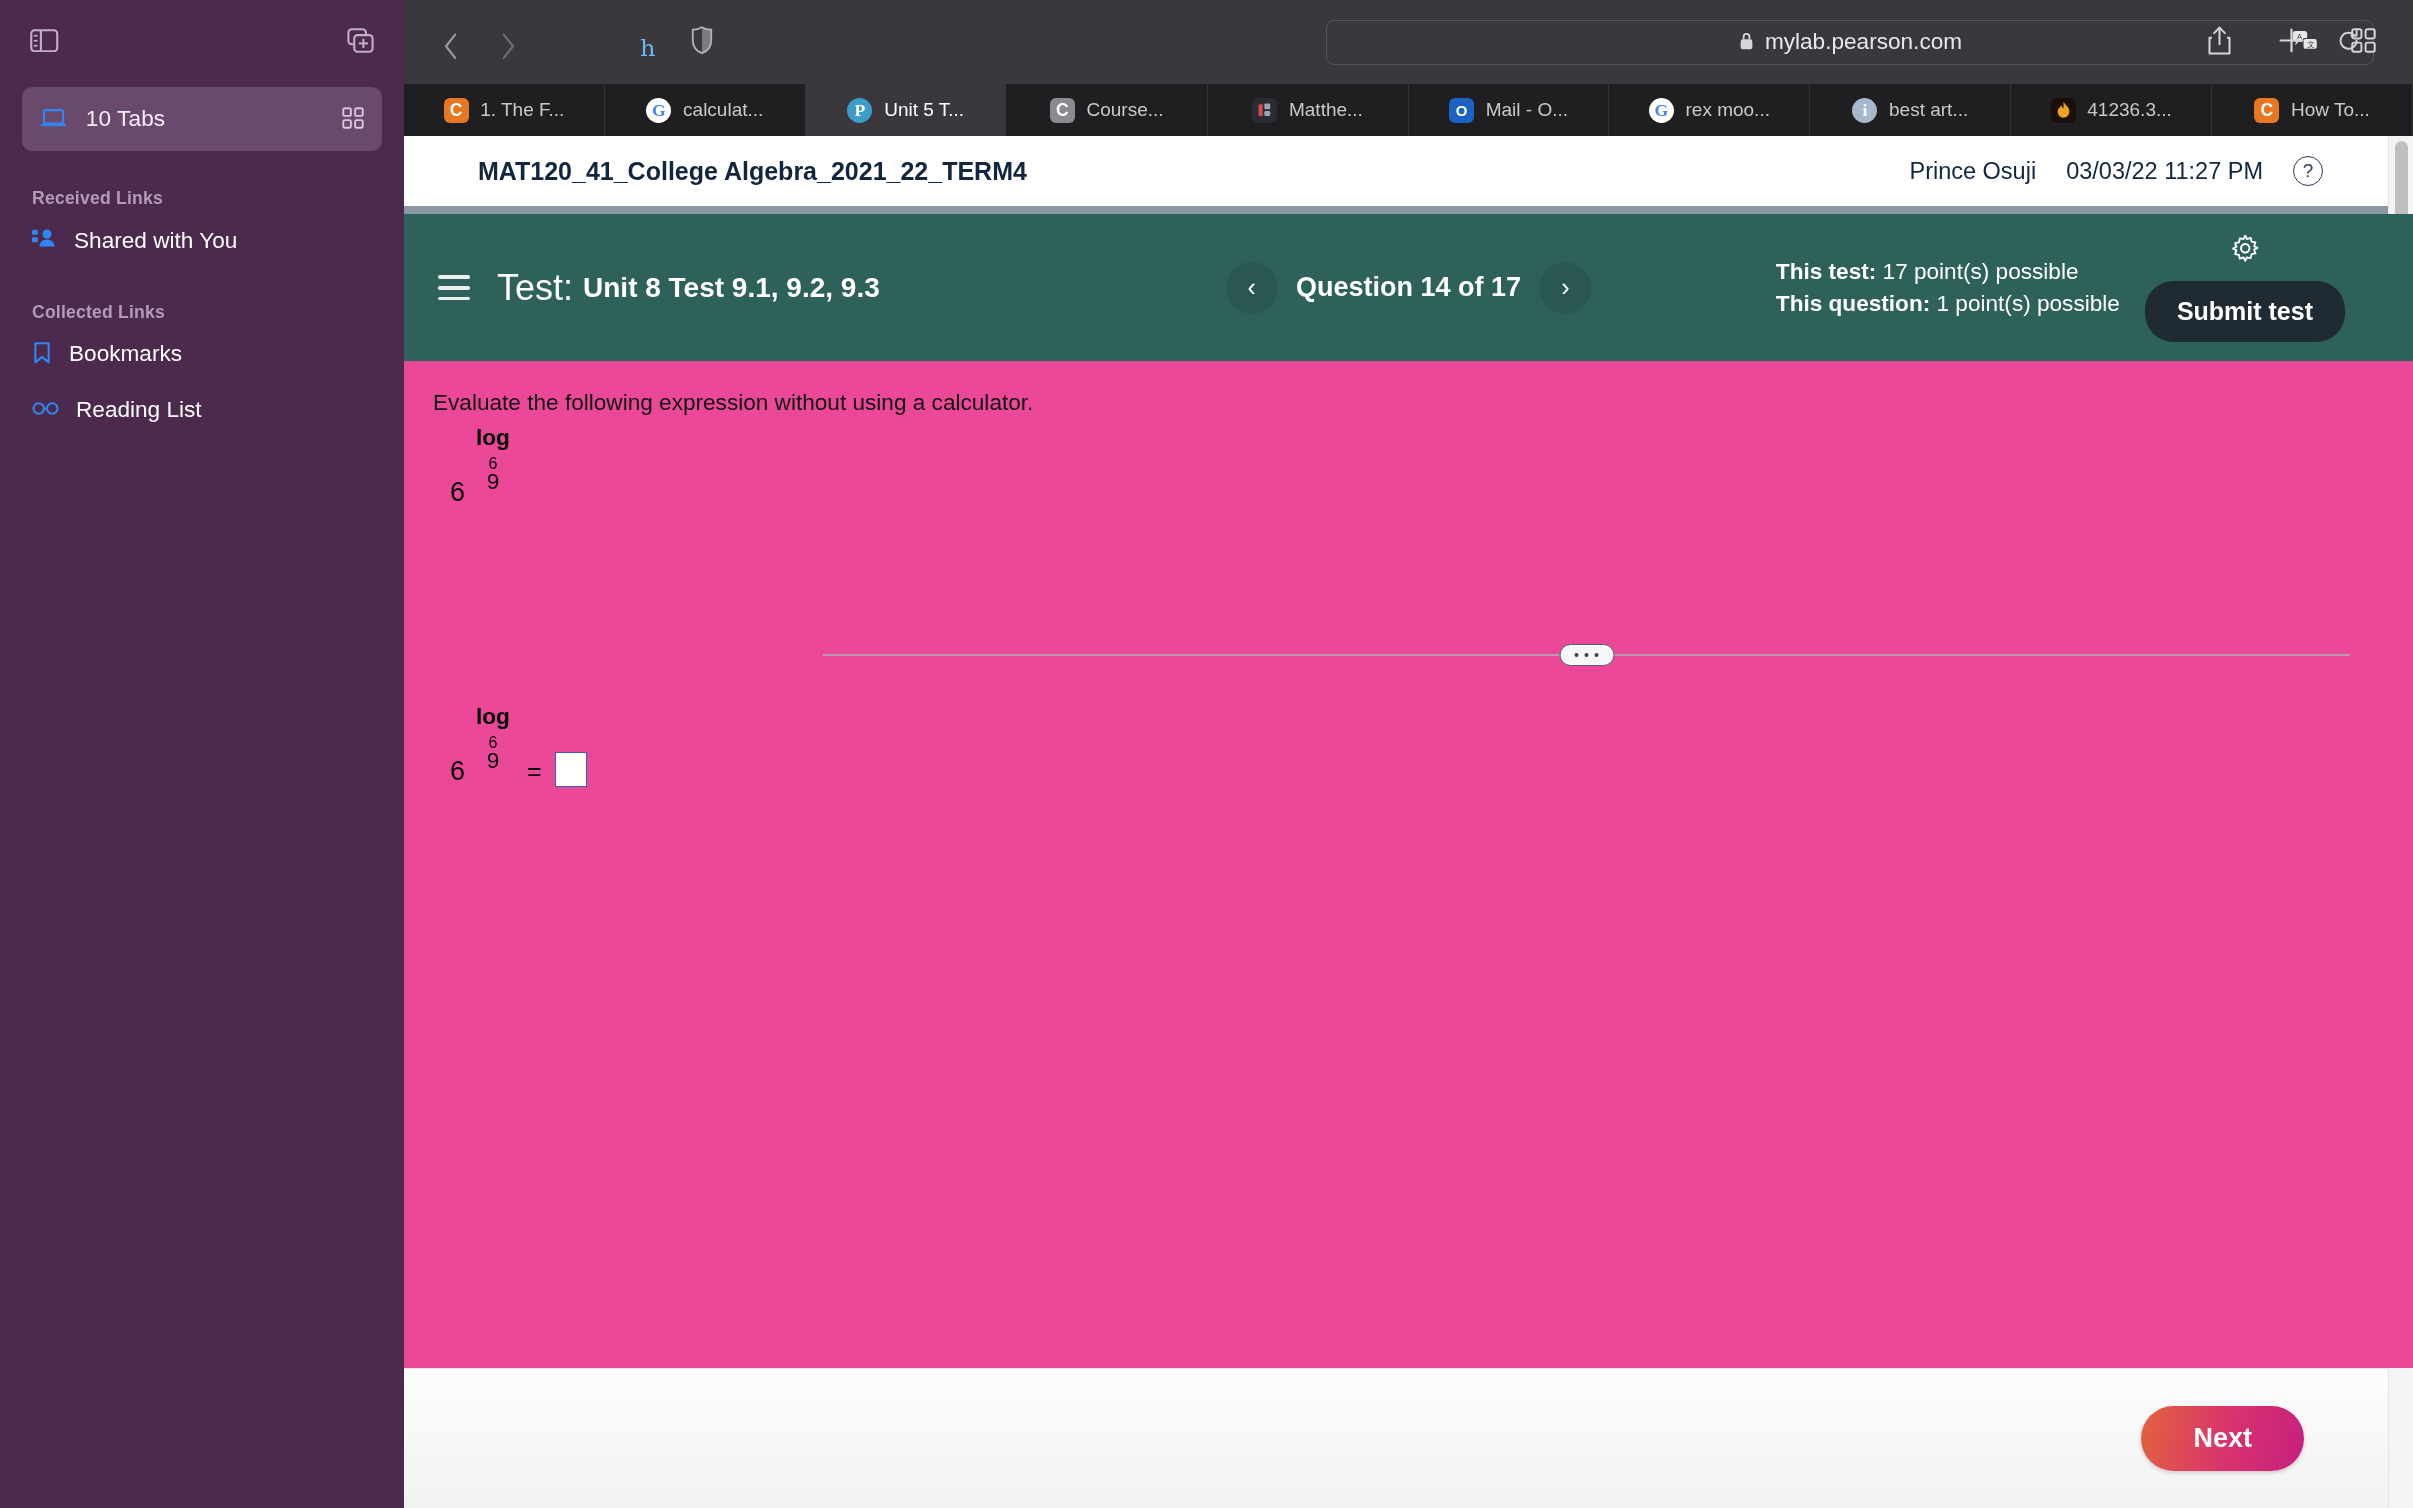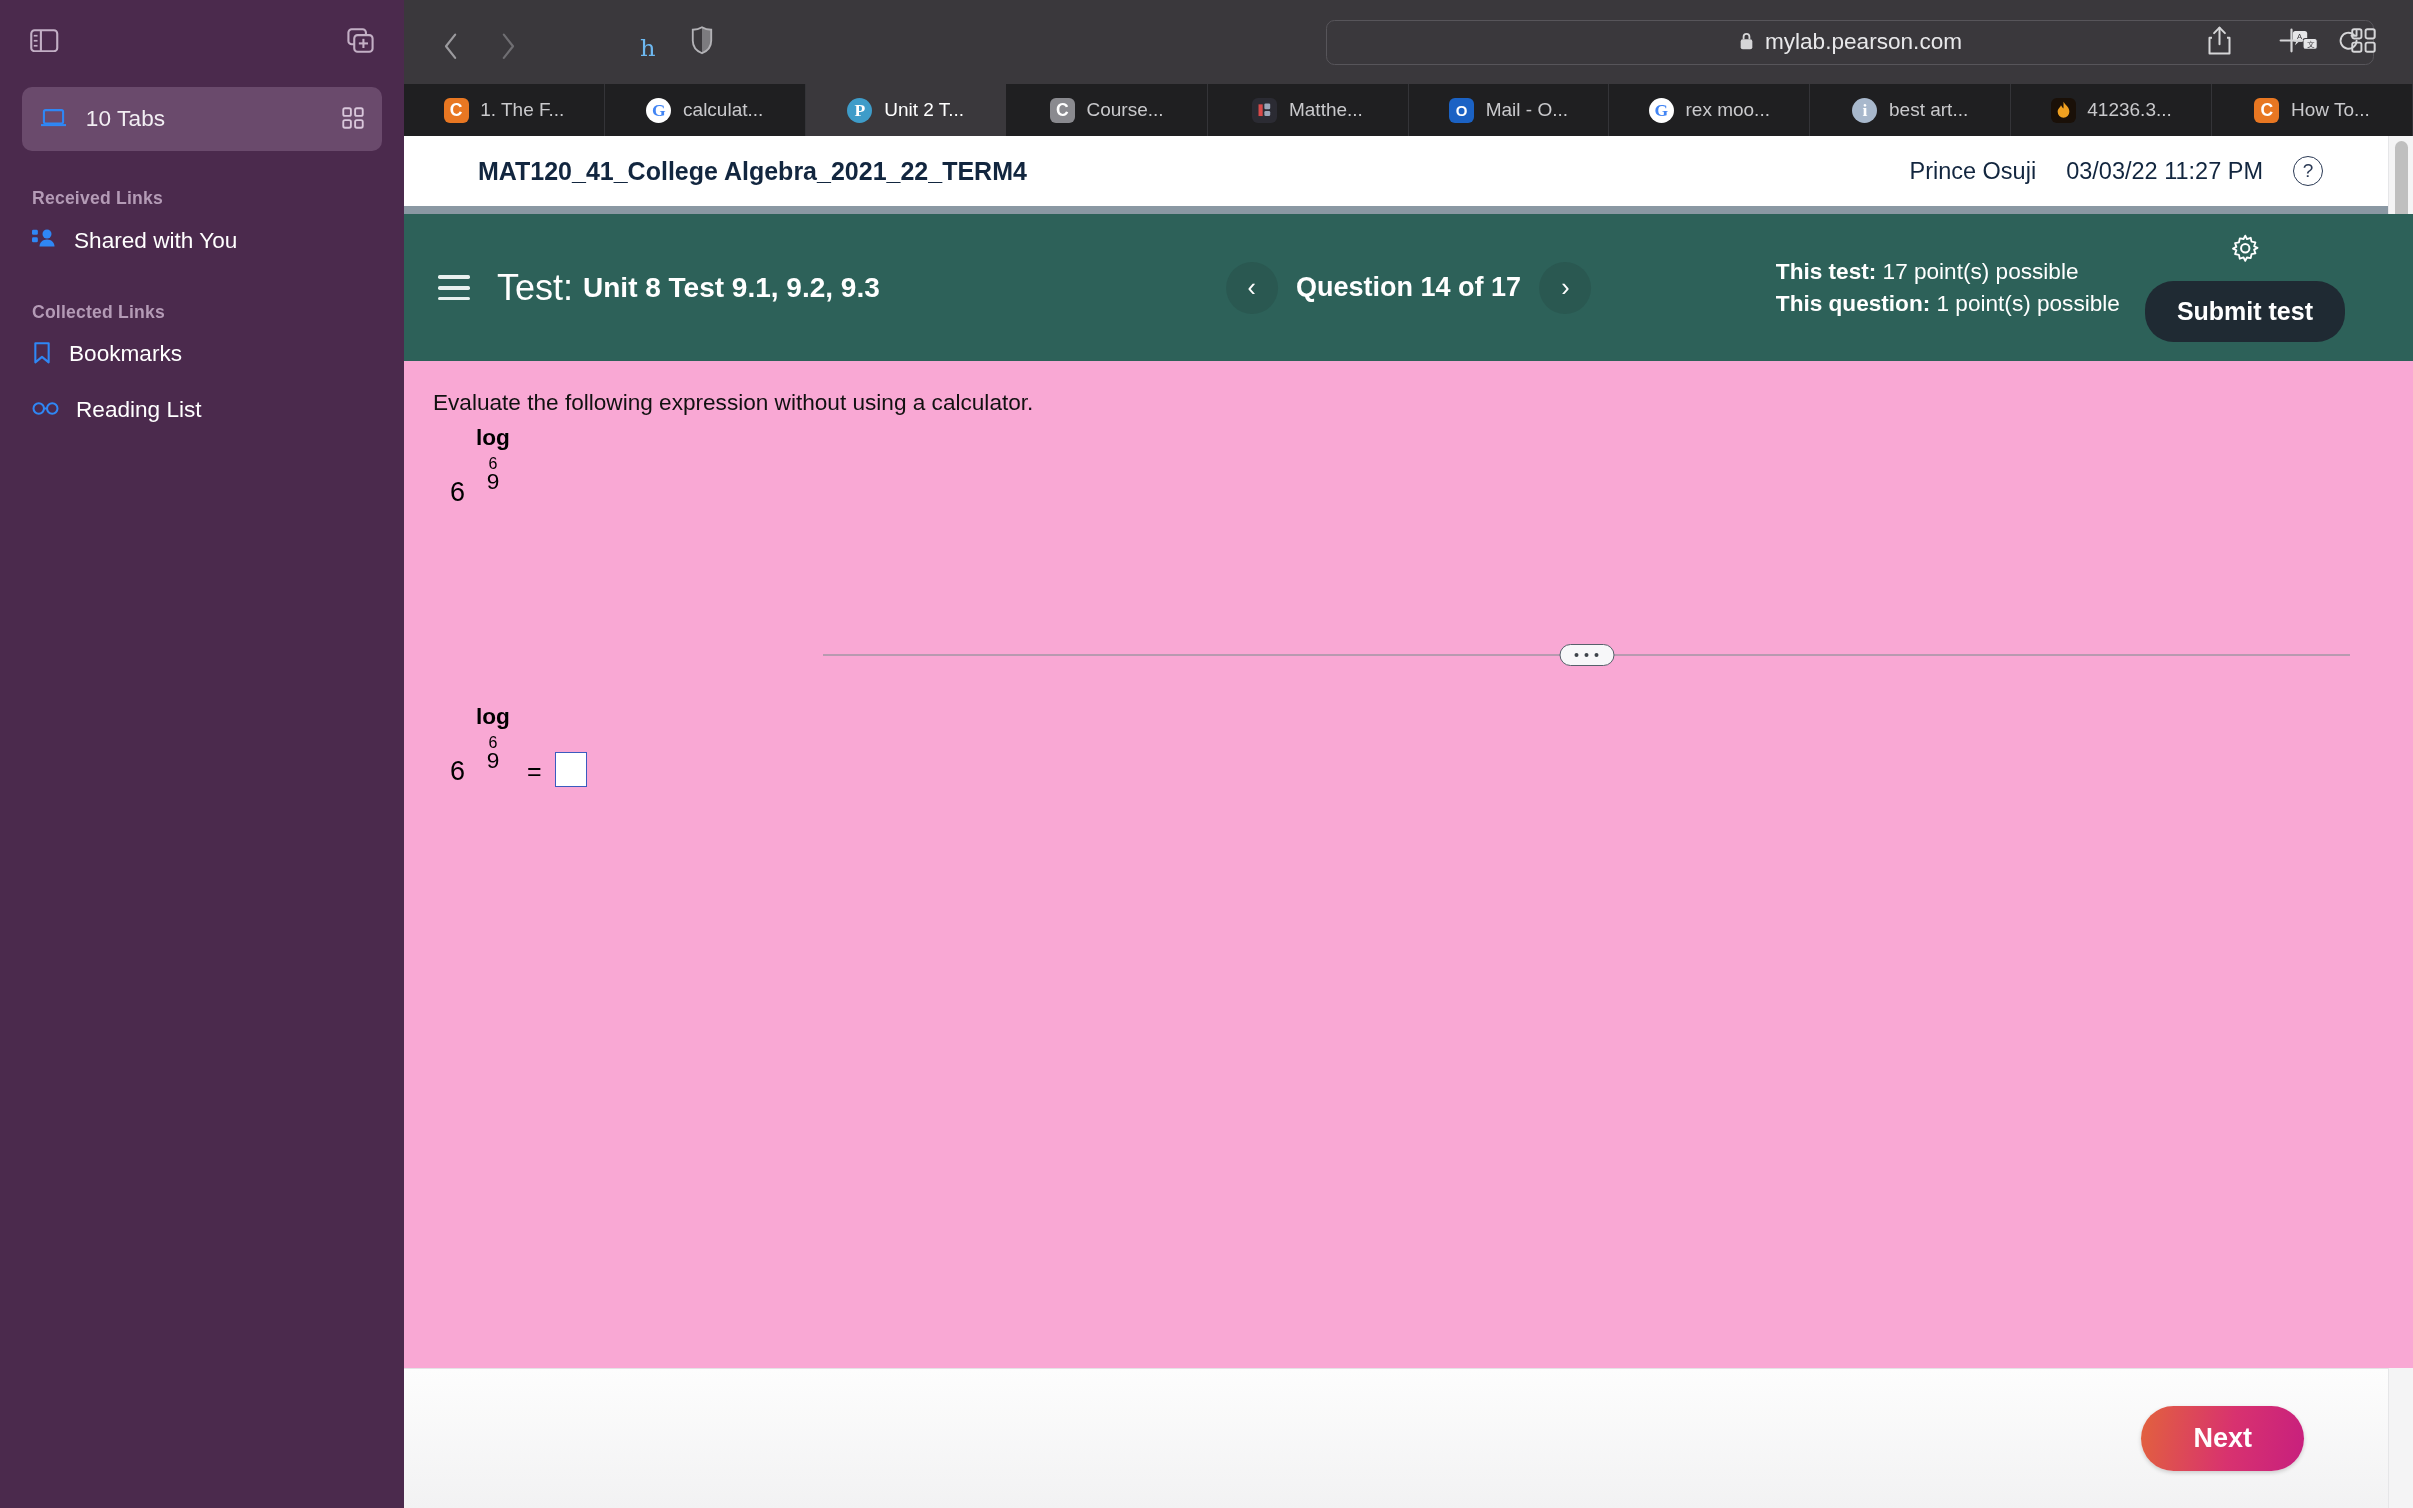--- a/index.html
+++ b/index.html
@@ -137,21 +137,21 @@
   .pts-line { font-size: 22.6px; color: #ffffff; }
   .pts-line b { font-weight: bold; }
   .submit-wrap { display: flex; flex-direction: column; align-items: center; gap: 15px; padding-right: 34px; }
   .submit-btn {
     background: #1f2a33; color: #ffffff;
     border: none; border-radius: 28.5px;
     padding: 16px 32px; font-size: 25px; font-weight: bold;
     font-family: "Liberation Sans", sans-serif;
   }
 
-  .qcontent { flex: 1; position: relative; background: #f9a8d4; }
+  .qcontent { flex: 1; position: relative; background: #ec4899; }
   .qprompt { font-size: 22.6px; color: #111; padding: 28.5px 0 0 29px; }
   .mathline { padding-left: 46px; margin-top: 22px; }
   .mexpr { display: inline-flex; align-items: flex-end; font-family: "Liberation Serif", serif; }
   .mbase { font-size: 27px; color: #000; font-family: "Liberation Sans", sans-serif; }
   .msup {
     display: inline-flex; align-items: center;
     position: relative; top: -13.4px; margin-left: 11px; flex-direction: column;
   }
   .mlog { font-size: 22.6px; font-weight: bold; color: #000; font-family: "Liberation Sans", sans-serif; }
   .msub { font-size: 16px; color: #000; position: relative; top: 4.2px; margin: 0 2.5px; font-family: "Liberation Sans", sans-serif; }
@@ -357,21 +357,21 @@
       <div class="tab">
         <span class="favicon fv-canvas">C</span>
         <span class="tab-title">1. The F...</span>
       </div>
       <div class="tab">
         <span class="favicon fv-google">G</span>
         <span class="tab-title">calculat...</span>
       </div>
       <div class="tab active">
         <span class="favicon fv-pearson">P</span>
-        <span class="tab-title">Unit 2 T...</span>
+        <span class="tab-title">Unit 5 T...</span>
       </div>
       <div class="tab">
         <span class="favicon fv-canvas-gray">C</span>
         <span class="tab-title">Course...</span>
       </div>
       <div class="tab">
         <span class="favicon fv-matt">
           <svg width="18.4" height="18.4" viewBox="0 0 22 22">
               <rect x="3" y="4" width="5" height="14" fill="#d94a4a"></rect>
               <rect x="10" y="3" width="7" height="7" rx="1.5" fill="#9aa6b8"></rect>

